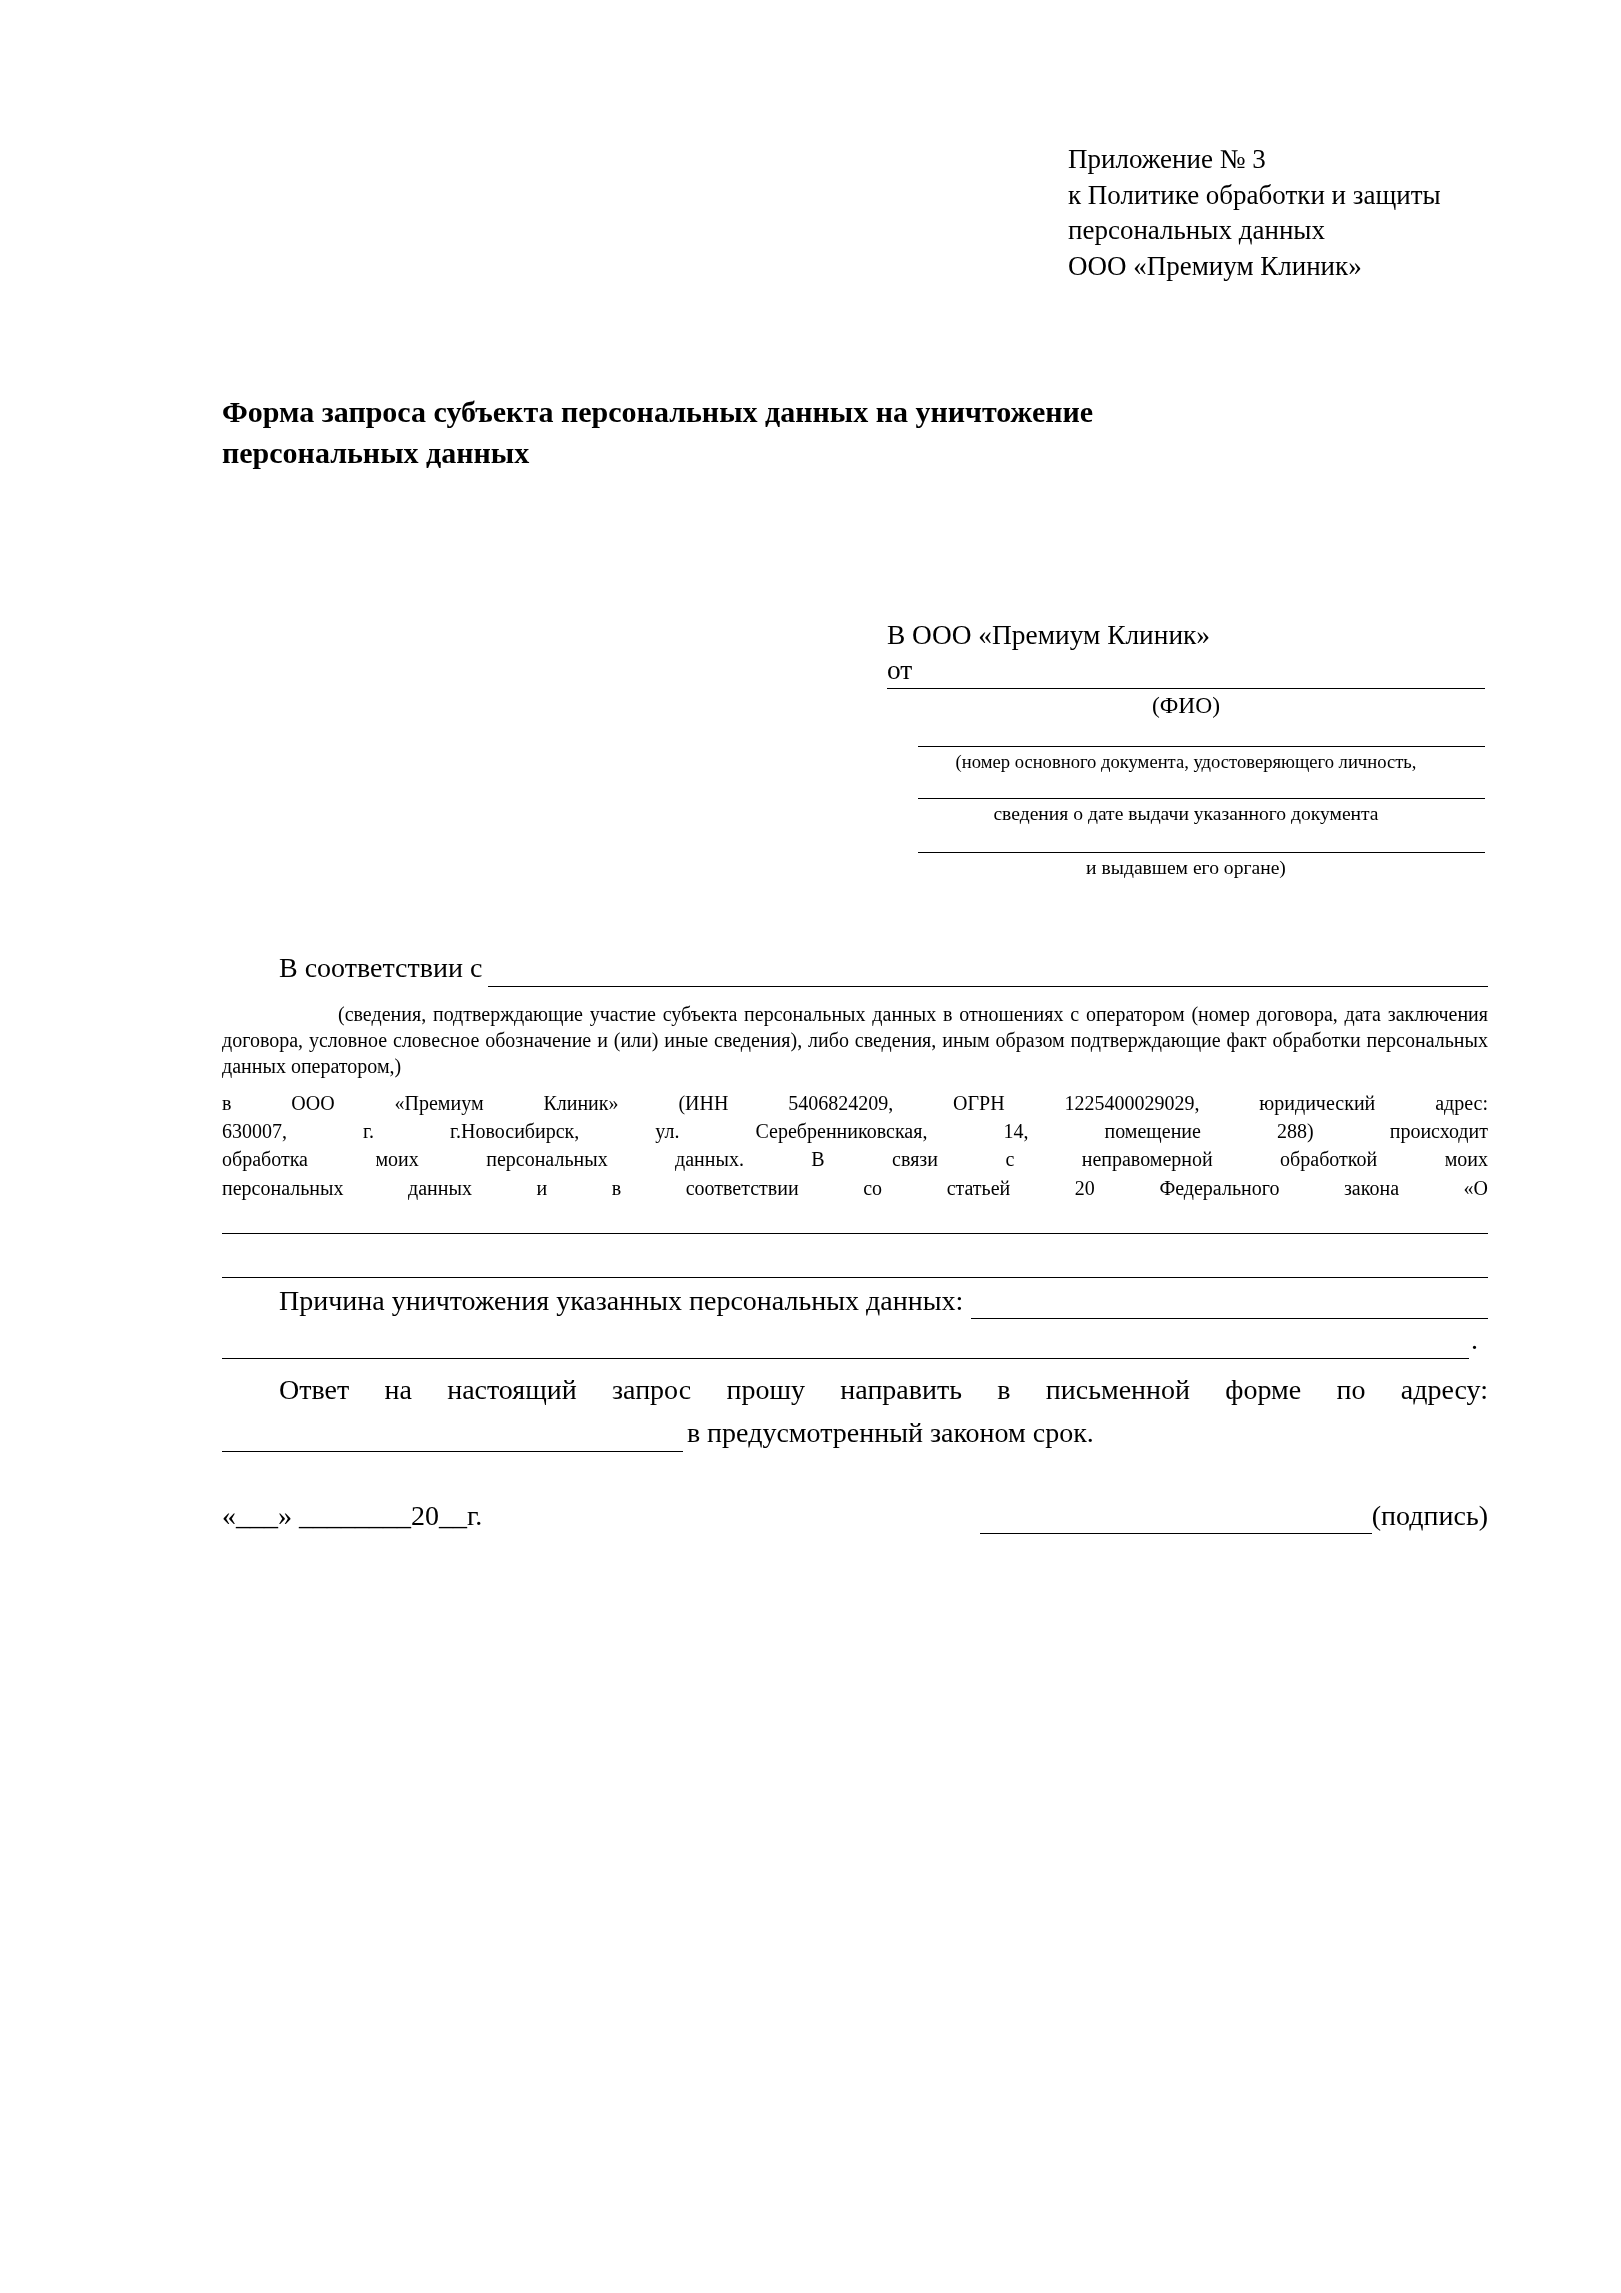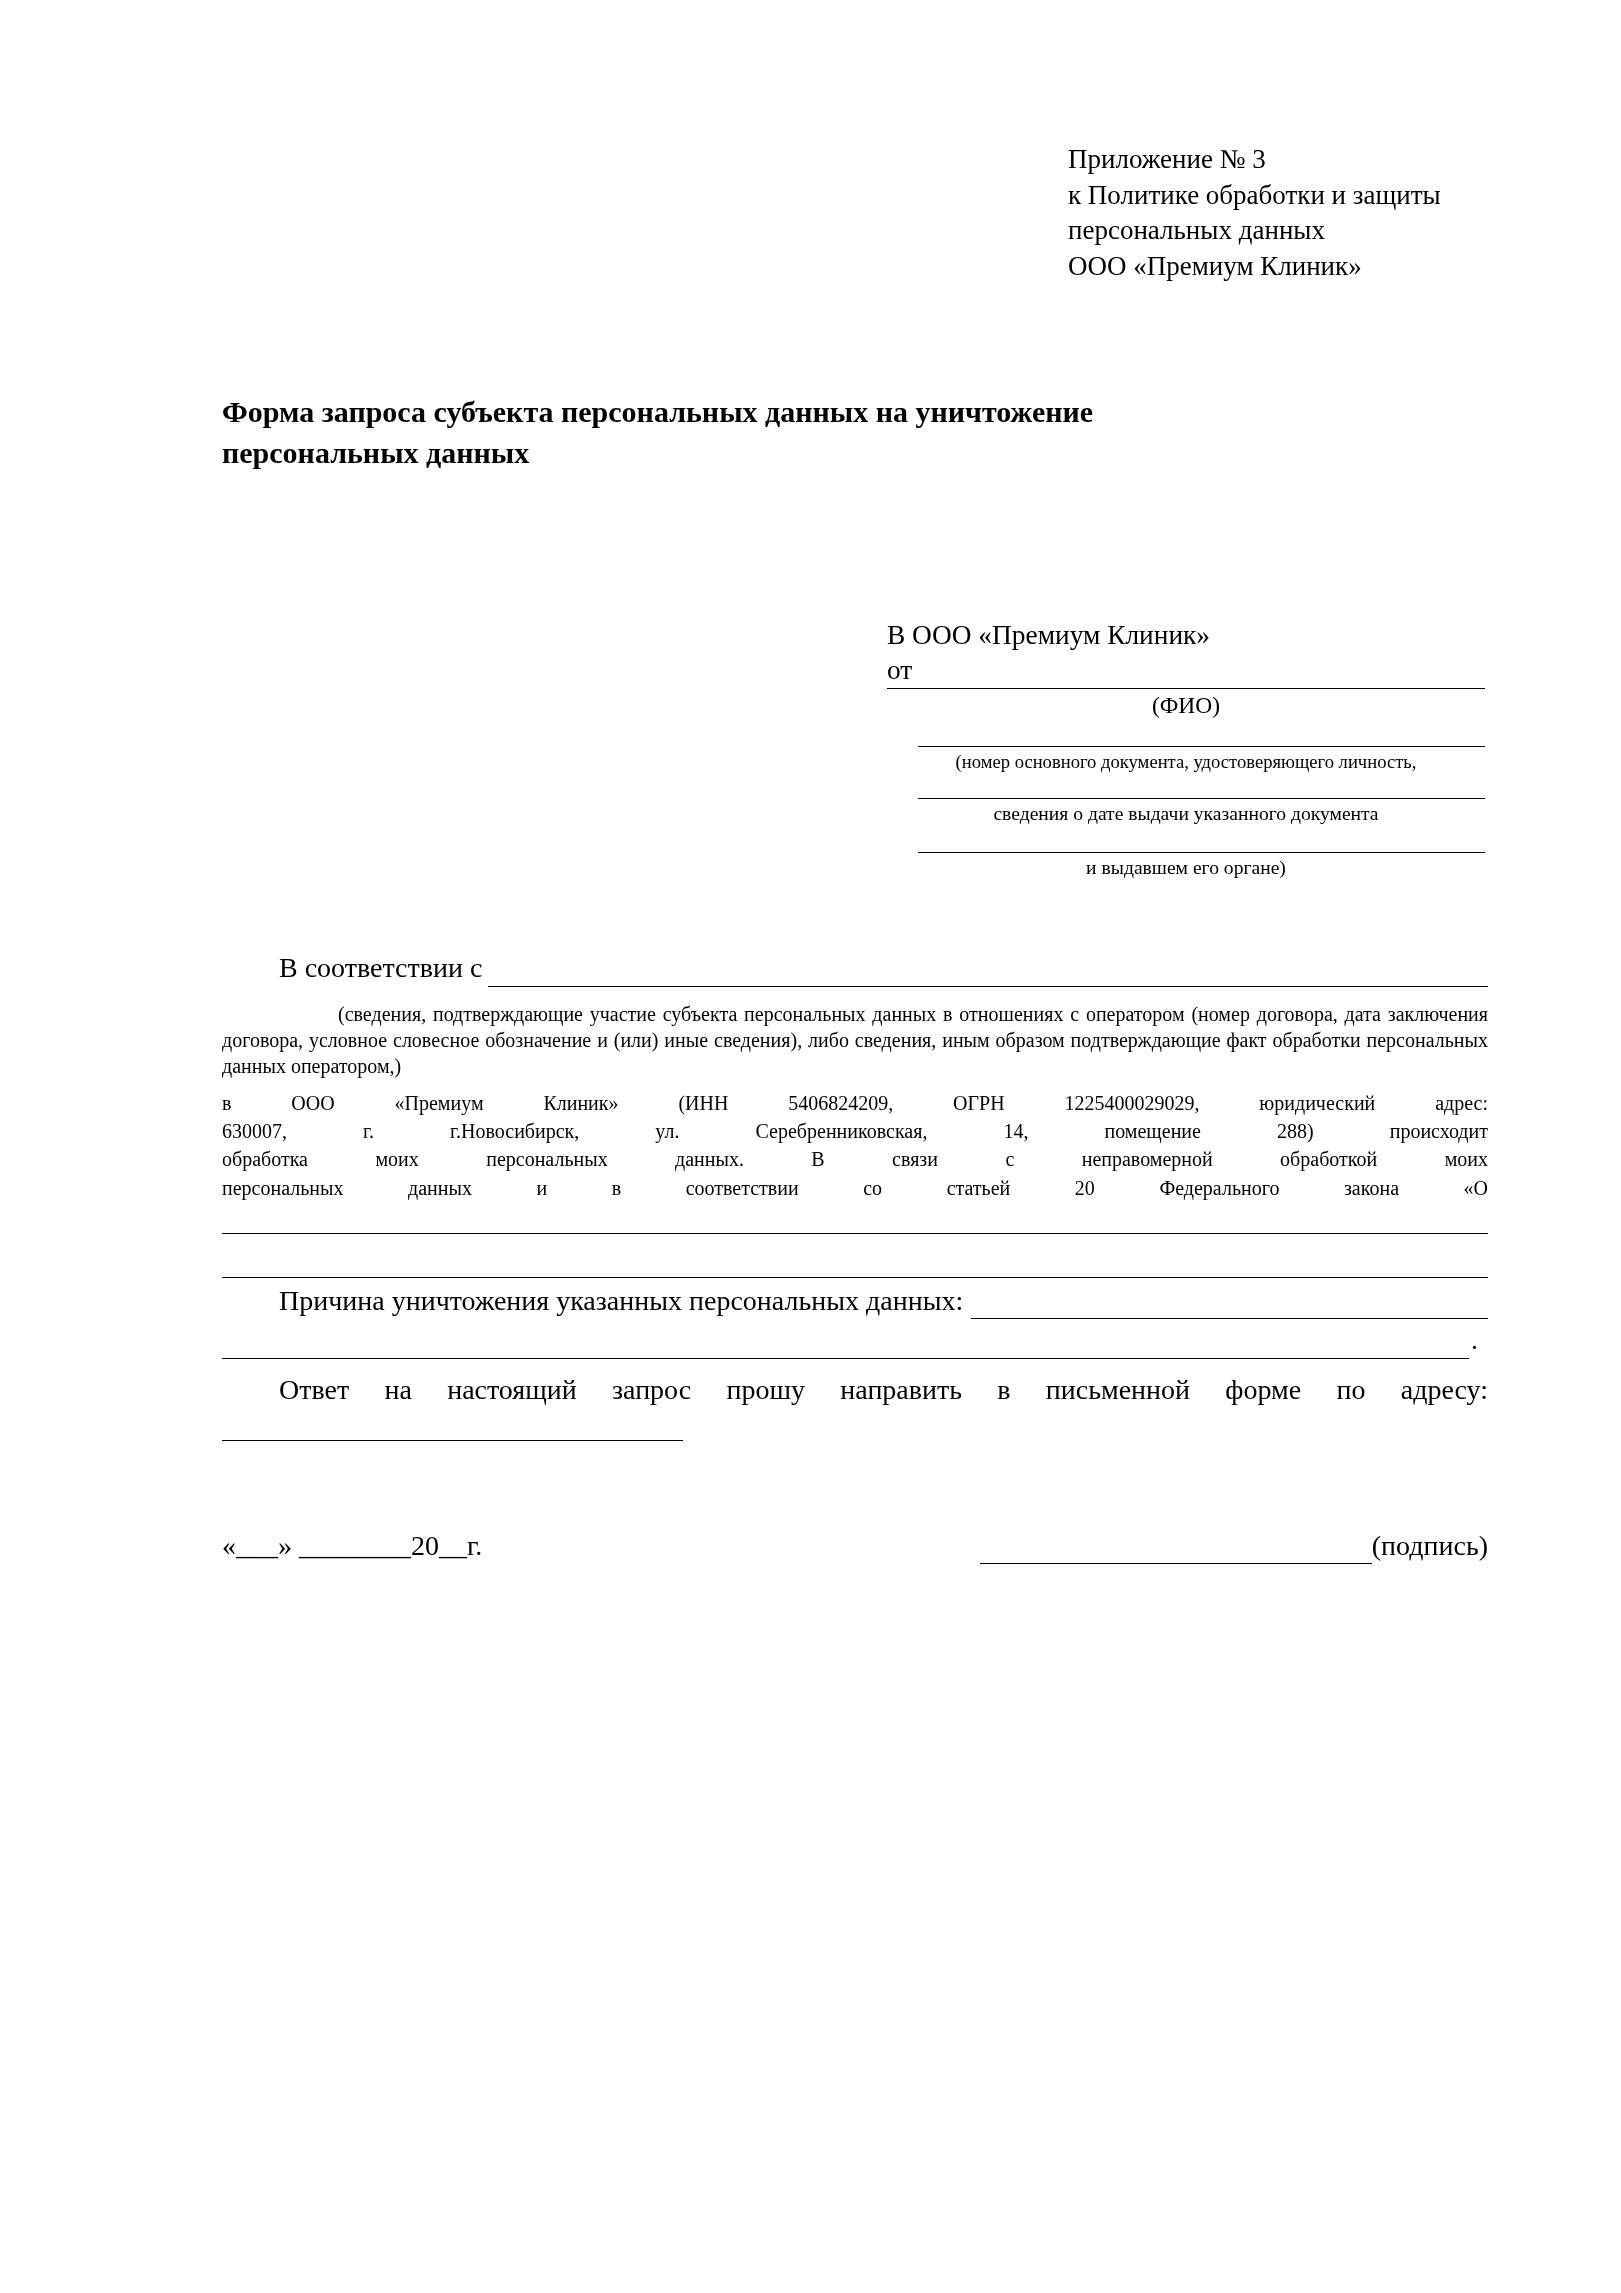--- a/index.html
+++ b/index.html
@@ -168,21 +168,21 @@
     height: 25.5px;
   }
   .answer-row .txt { margin-left: 3.9px; }
 
   .sign-row {
     margin-top: 45px;
     display: flex;
     align-items: flex-end;
     font-size: 28px;
   }
-  .sign-row .date { white-space: nowrap; margin-top: 41px; }
+  .sign-row .date { white-space: nowrap; }
   .sign-row .spacer { flex: 1 1 auto; }
   .sign-row .sign-fill {
     width: 392px;
     border-bottom: 1.6px solid #000;
     height: 25.5px;
   }
   .sign-row .sign-label { white-space: nowrap; }
 </style>
 </head>
 <body>
@@ -250,20 +250,21 @@
     </div>
     <div class="reason-tail">
       <span class="fill"></span>
       <span class="dot">.</span>
     </div>
 
     <div class="answer-para">Ответ на настоящий запрос прошу направить в письменной форме по адресу:</div>
 
     <div class="answer-row">
       <span class="fill"></span>
+      <span class="txt">в предусмотренный законом срок.</span>
     </div>
 
     <div class="sign-row">
       <span class="date">«___» ________20__г.</span>
       <span class="spacer"></span>
       <span class="sign-fill"></span>
       <span class="sign-label">(подпись)</span>
     </div>
 
   </div>

